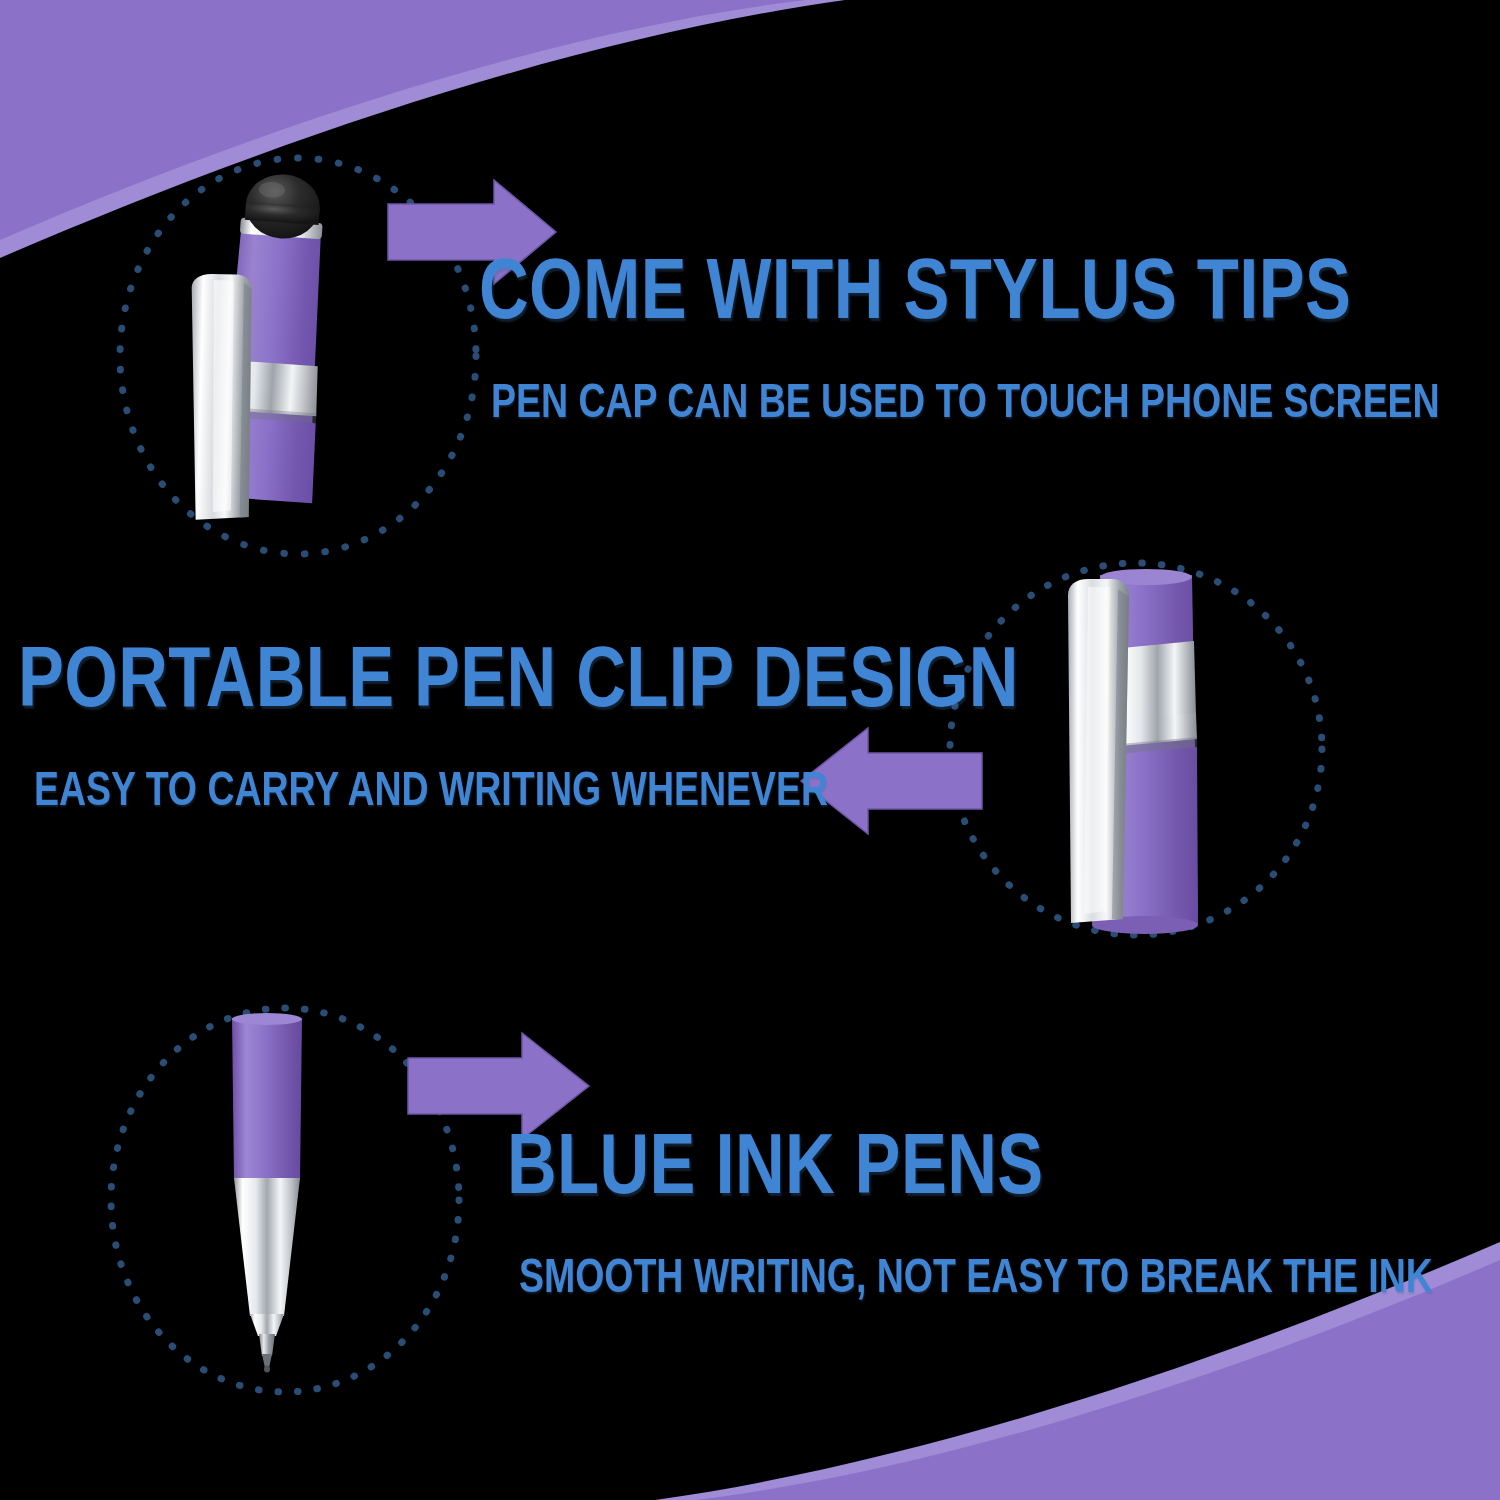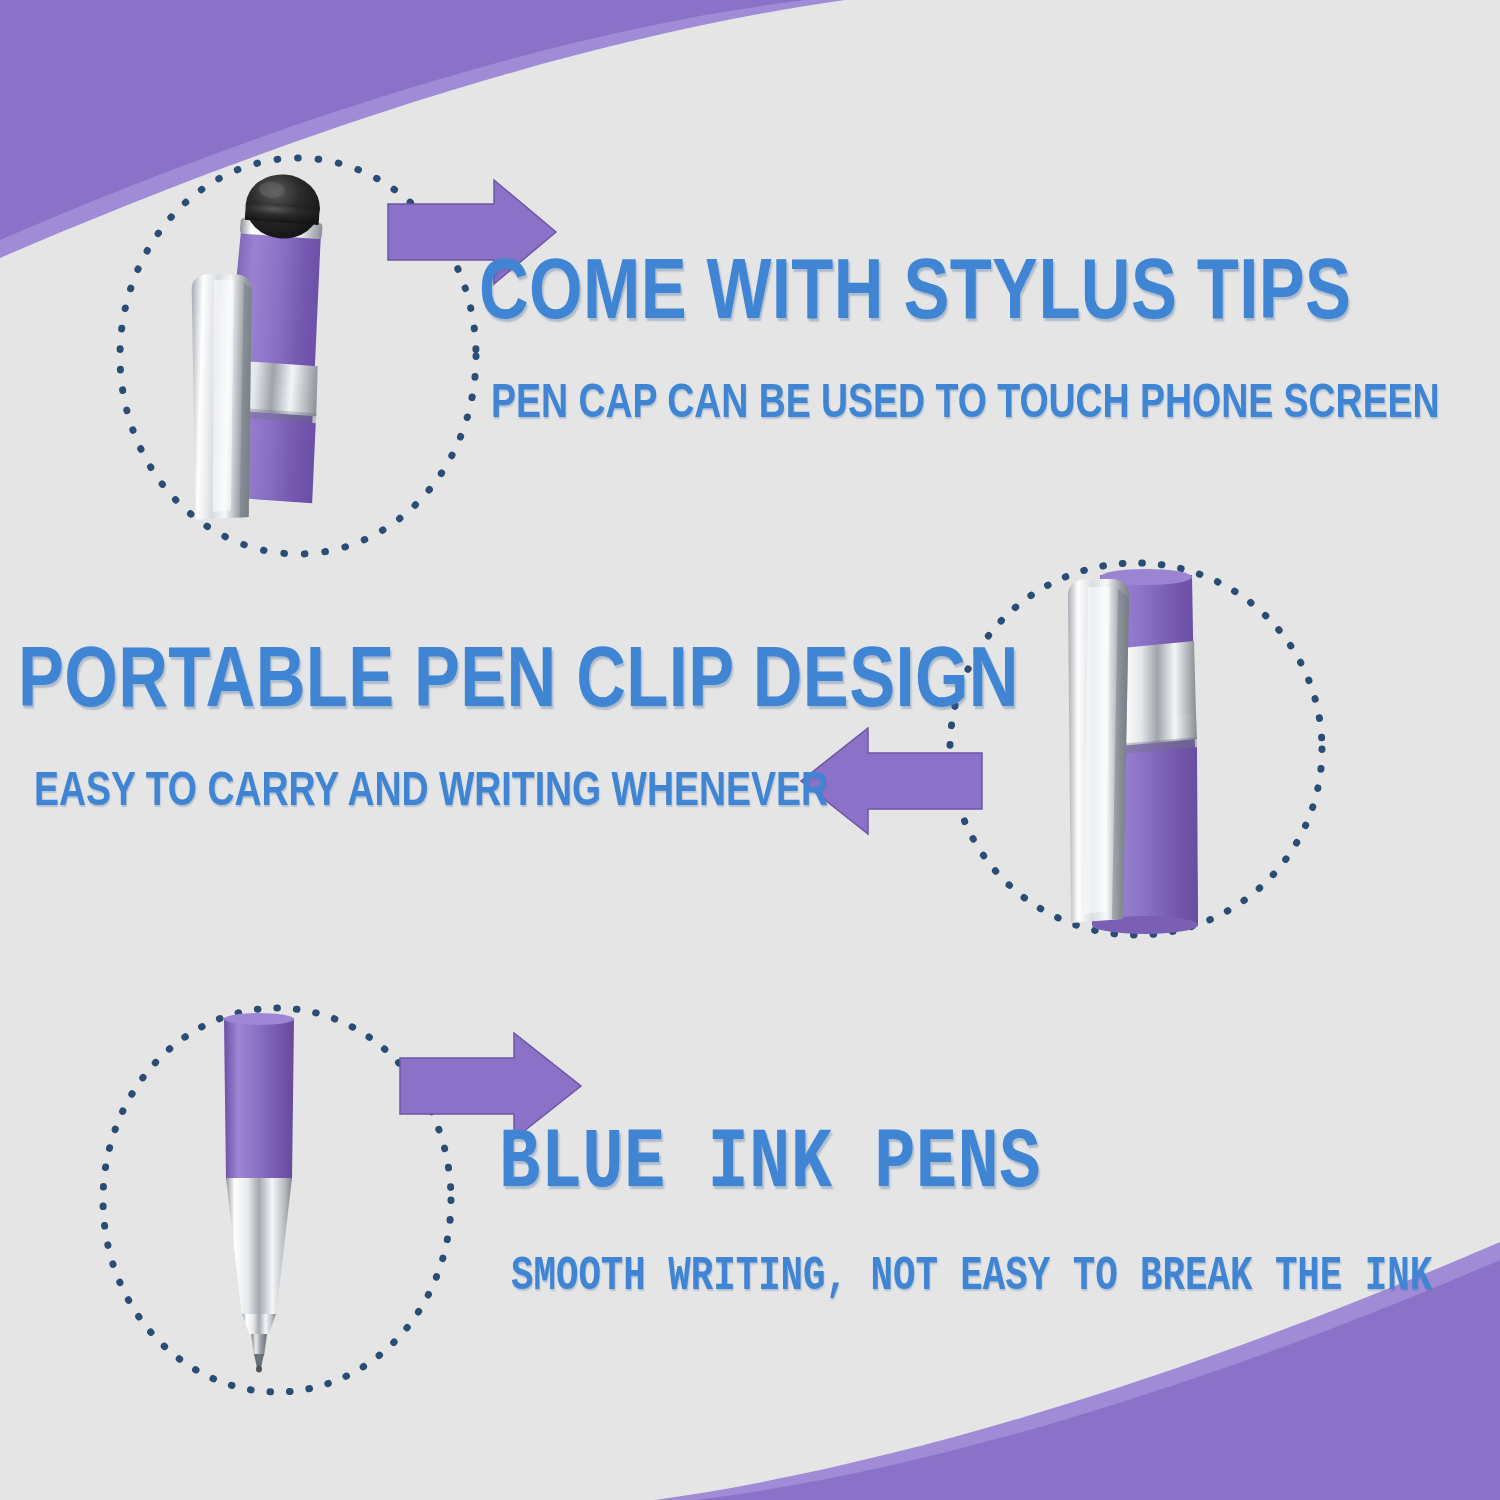--- a/index.html
+++ b/index.html
@@ -5,21 +5,21 @@
   * { margin:0; padding:0; box-sizing:border-box; }
   html, body {
     width:1500px; height:1500px;
     background:#ffffff;
     font-family:"Liberation Sans", sans-serif;
     overflow:hidden;
   }
   #page {
     position:relative;
     width:1500px; height:1500px;
-    background:#e5e5e5;
+    background:#000000;
   }
 
   
   .corner-deco { position:absolute; pointer-events:none; }
   #deco-top    { top:0;    left:0;  width:900px;  height:260px; }
   #deco-bottom { bottom:0; right:0; width:900px;  height:260px; }
 
   
   .feature { position:absolute; }
 
@@ -63,21 +63,21 @@
   #arrow-1 { left:386px; top:38px; width:172px; height:108px; }
   #text-1 { left:545px; top:105px; }
 
   
   #feature-2 { left:0; top:545px; width:1500px; height:410px; }
   #fig-2 { left:940px; top:8px; width:392px; height:392px; }
   #arrow-2 { left:798px; top:180px; width:186px; height:112px; }
   #text-2 { left:18px; top:88px; }
 
   
-  #feature-3 { left:0; top:990px; width:1264px; height:420px;font-family:Liberation Mono, monospace; }
+  #feature-3 { left:8px; top:990px; width:1264px; height:420px; }
   #fig-3 { left:96px; top:10px; width:362px; height:400px; }
   #arrow-3 { left:398px; top:40px; width:186px; height:112px; }
   #text-3 { left:700px; top:130px; }
 </style>
 </head>
 <body>
 
 <div id="page">
 
   <svg id="deco-top" class="corner-deco" viewBox="0 0 900 260">

